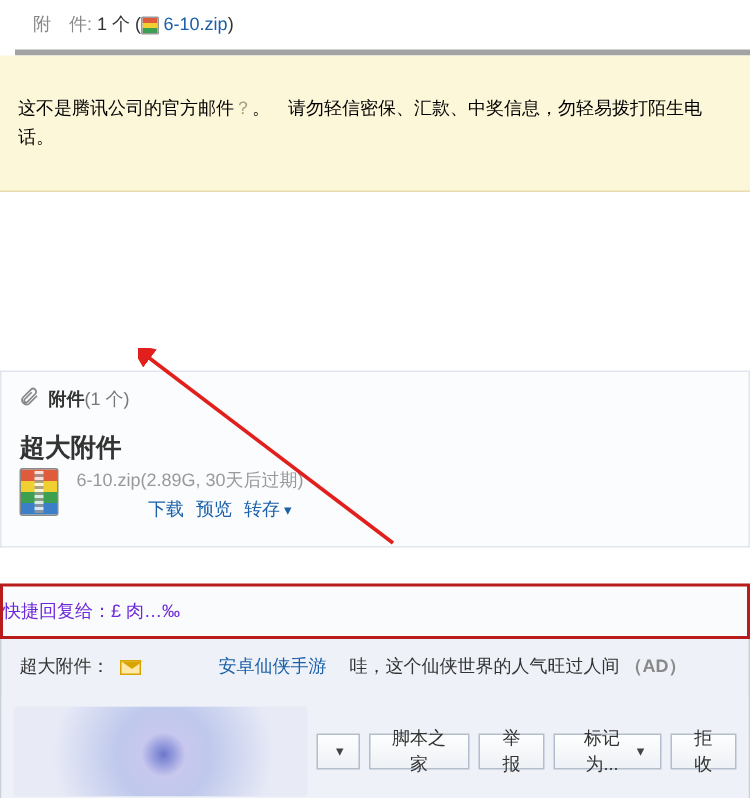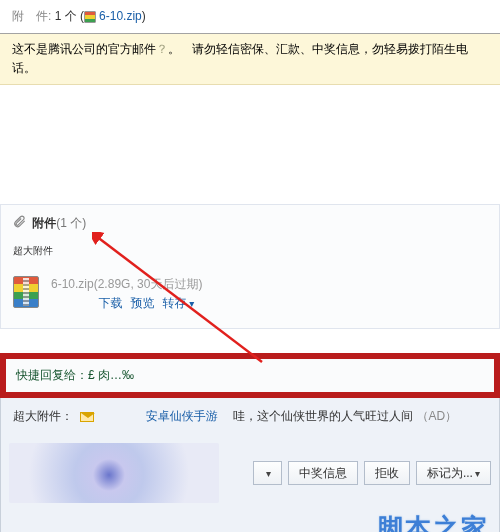--- a/index.html
+++ b/index.html
@@ -1,56 +1,56 @@
 <!DOCTYPE html>
 <html><head>
 <meta charset="utf-8">
 <style>
   * { margin: 0; padding: 0; box-sizing: border-box; }
   body { font-family: "Microsoft YaHei", Arial, sans-serif; font-size: 12px; background: #fff; color: #333; width: 500px; }
   
-  .top-attach { padding: 8px 12px; border-bottom: 1px solid #a3a3a3; }
+  .top-attach { padding: 8px 12px; border-bottom: 4px solid #a3a3a3; margin-left: 10px; }
   .top-attach .label { color: #888; }
   .zip-icon { display: inline-block; width: 12px; height: 12px; vertical-align: middle; position: relative; margin-right: 3px; }
   .zip-icon::before { content: ""; position: absolute; inset: 0; background: linear-gradient(#e05a3c 0 33%, #f0d030 33% 66%, #3ca050 66% 100%); border: 1px solid #999; border-radius: 1px; }
   .filename-link { color: #1a5fa8; }
   
-  .warning-bar { background: #fdf7d9; padding: 6px 12px; color: #000; line-height: 1.6; border-bottom: 1px solid #e8ddb0; }
+  .warning-bar { background: #fdf7d9; padding: 26px 12px; color: #000; line-height: 1.6; border-bottom: 1px solid #e8ddb0; }
   .warning-bar .q-icon { color: #a0a080; }
   
   .content-gap { height: 120px; border-bottom: 1px solid #e0e5ee; }
   
   .attach-section { background: #fbfcfd; border: 1px solid #e0e5ee; border-top: none; }
   .attach-header { padding: 10px 12px 8px; }
   .clip-icon { display: inline-block; width: 14px; height: 14px; vertical-align: -2px; margin-right: 2px; }
   .clip-icon svg { display: block; }
   .attach-title { font-weight: bold; color: #333; }
   .attach-count { color: #777; font-weight: normal; }
   
   .attach-body { padding: 4px 12px 16px; }
-  .attach-subtitle { font-weight: normal; font-size: 10px; margin-bottom: 18px; }
+  .attach-subtitle { font-weight: bold; font-size: 17px; margin-bottom: 2px; }
   .file-row { display: flex; align-items: flex-start; gap: 12px; text-align: right; }
   .file-icon { width: 26px; height: 32px; position: relative; }
   .file-icon::before { content: ""; position: absolute; inset: 0; background: linear-gradient(#e05a3c 0 25%, #f0d030 25% 50%, #3ca050 50% 75%, #3a7fc8 75% 100%); border: 1px solid #888; border-radius: 2px; }
   .file-icon::after { content: ""; position: absolute; left: 10px; top: 2px; width: 6px; height: 28px; background: repeating-linear-gradient(#fff 0 2px, #999 2px 4px); opacity: .8; }
   .file-meta .fname { color: #999; }
   .file-links { margin-top: 2px; }
   .file-links .lnk { color: #1a5fa8; margin-right: 8px; margin-top: 28px; }
   .file-links .lnk.caret::after { content: " ▾"; color: #1a5fa8; font-size: 10px; }
   
   .gap2 { height: 24px; }
   
-  .quick-reply { border: 6px solid #b91c1c; background: #fafbfc; padding: 8px 10px; color: #14532d; margin: 0 0 0 0; }
+  .quick-reply { border: 2px solid #b91c1c; background: #fafbfc; padding: 8px 0; color: #6d28d9; margin: 0 0 0 0; }
   
   .next-unread-wrap { background: #eef2f8; border: 1px solid #c8d0da; border-top: none; }
   .next-unread { padding: 10px 12px; color: #333; }
   .next-unread .mail-icon { display: inline-block; width: 14px; height: 10px; background: #ffe9a8; border: 1px solid #d9a400; vertical-align: middle; margin: 0 4px; position: relative; }
   .next-unread .mail-icon::before { content: ""; position: absolute; left: 0; right: 0; top: 0; border-left: 7px solid transparent; border-right: 7px solid transparent; border-top: 5px solid #d9a400; }
   .next-unread .link { color: #1a5fa8; margin-left: 44px; }
-  .next-unread .ad { color: #888; }
+  .next-unread .ad { color: #888; font-weight: bold; }
   
   .action-bar { display: flex; align-items: stretch; gap: 6px; padding: 8px; background: #eef2f8; }
   .blob { width: 210px; height: 60px; background: radial-gradient(circle at 100px 32px, #6a76cc 0%, #c8c8ee 14%, #bfc9ec 30%, #e8eaf6 70%), #e5e8f5; border-radius: 2px; }
   .btn { border: 1px solid #b3bdcb; background: linear-gradient(#fdfefe, #eef1f5); color: #333; padding: 0 10px; font-size: 12px; display: flex; align-items: center; height: 24px; align-self: center; cursor: pointer; }
   .btn.caret::after { content: " ▾"; font-size: 10px; margin-left: 2px; color: #444; }
   .btn:first-of-type { margin-left: auto; }
   
   .footer-wm { position: relative; height: 58px; background: #eef2f8; }
   .wm-big { position: absolute; right: 10px; top: 0; font-size: 26px; font-weight: bold; color: #3d7fd6; letter-spacing: 2px; text-shadow: 0 0 2px rgba(74,144,226,.4); }
   
@@ -109,23 +109,24 @@
       <span>超大附件：</span>
       <span class="mail-icon"></span>
       <span class="link">安卓仙侠手游</span>
       <span>　哇，这个仙侠世界的人气旺过人间</span>
       <span class="ad">（AD）</span>
     </div>
 
     <div class="action-bar">
       <div class="blob"></div>
       <button class="btn caret"></button>
-      <button class="btn">中奖信息</button>
+      <button class="btn">脚本之家</button>
+      <button class="btn">举报</button>
+      <button class="btn caret">标记为...</button>
       <button class="btn">拒收</button>
-      <button class="btn caret">标记为...</button>
     </div>
 
     <div class="footer-wm">
       <div class="wm-big">脚本之家</div>
 
     </div>
   </div>
 
   <svg class="arrow-svg" width="200" height="140">
     <defs>

